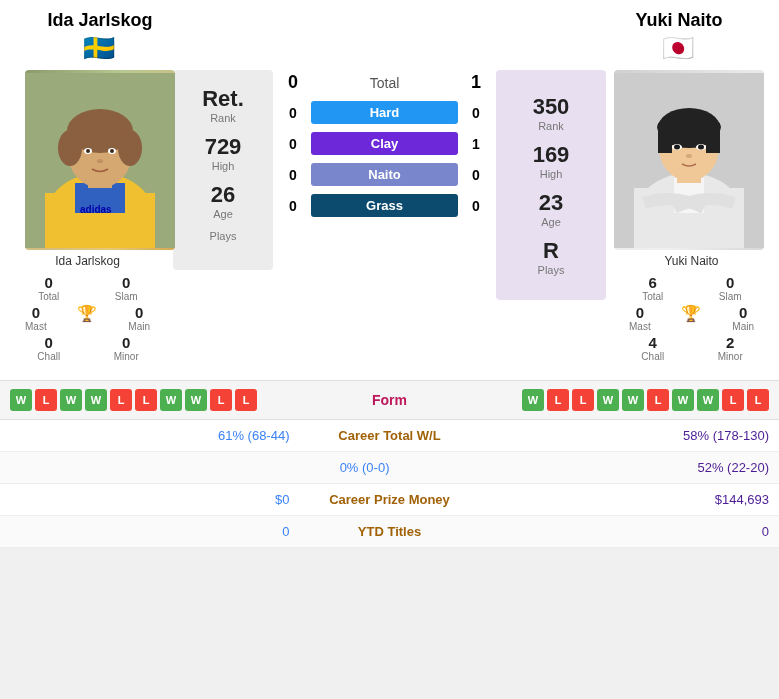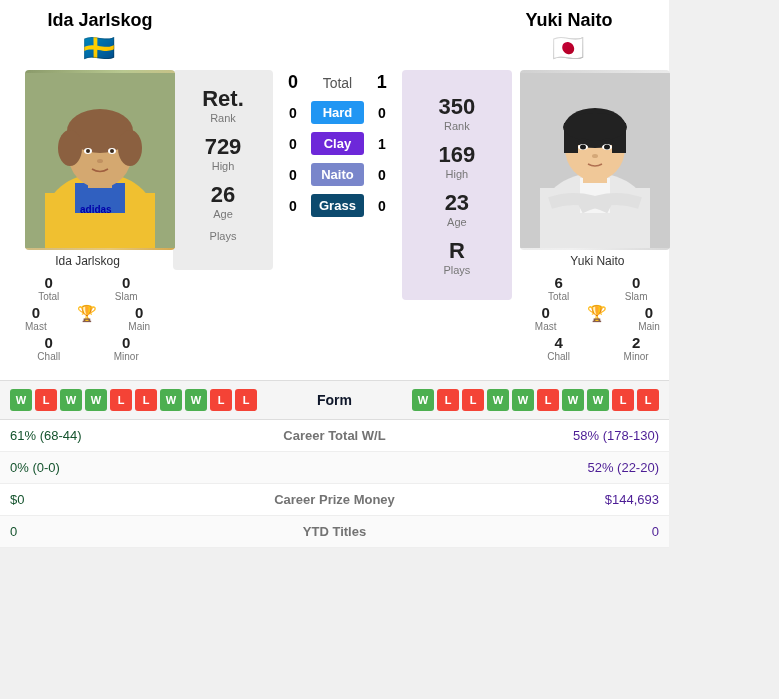--- a/index.html
+++ b/index.html
@@ -6,21 +6,21 @@
     body {
       font-family: Arial, sans-serif;
       background: #f0f0f0;
       width: 779px;
       min-height: 699px;
       font-size: 13px;
     }
 
     .main-container {
       background: #fff;
-      width: 669px;
+      width: 779px;
     }
 
     .player-photo {
       width: 150px;
       height: 180px;
       background: #c8c8c8;
       border-radius: 4px;
       overflow: hidden;
       display: flex;
       align-items: center;
@@ -237,21 +237,21 @@
       font-weight: bold;
       color: #fff;
     }
 
     .badge-w { background: #4CAF50; }
     .badge-l { background: #f44336; }
 
     .form-label {
       font-size: 14px;
       font-weight: bold;
-      color: #0f172a;
+      color: #be185d;
       text-align: center;
       min-width: 60px;
     }
 
     
     .stats-table {
       width: 100%;
       border-top: 1px solid #ddd;
     }
 
@@ -262,31 +262,31 @@
       padding: 8px 10px;
       background: #fff;
     }
 
     .stats-table-row:nth-child(even) {
       background: #fafafa;
     }
 
     .stats-left-val {
       flex: 1;
-      text-align: left;
-      color: #14532d;
+      text-align: right;
+      color: #3b82f6;
       font-size: 13px;
     }
 
     .stats-center-label {
       width: 200px;
       text-align: center;
       font-weight: bold;
       font-size: 13px;
-      color: #737373;
+      color: #a16207;
     }
 
     .stats-right-val {
       flex: 1;
       text-align: right;
       color: #4c1d95;
       font-size: 13px;
     }
   </style>
 </head>

